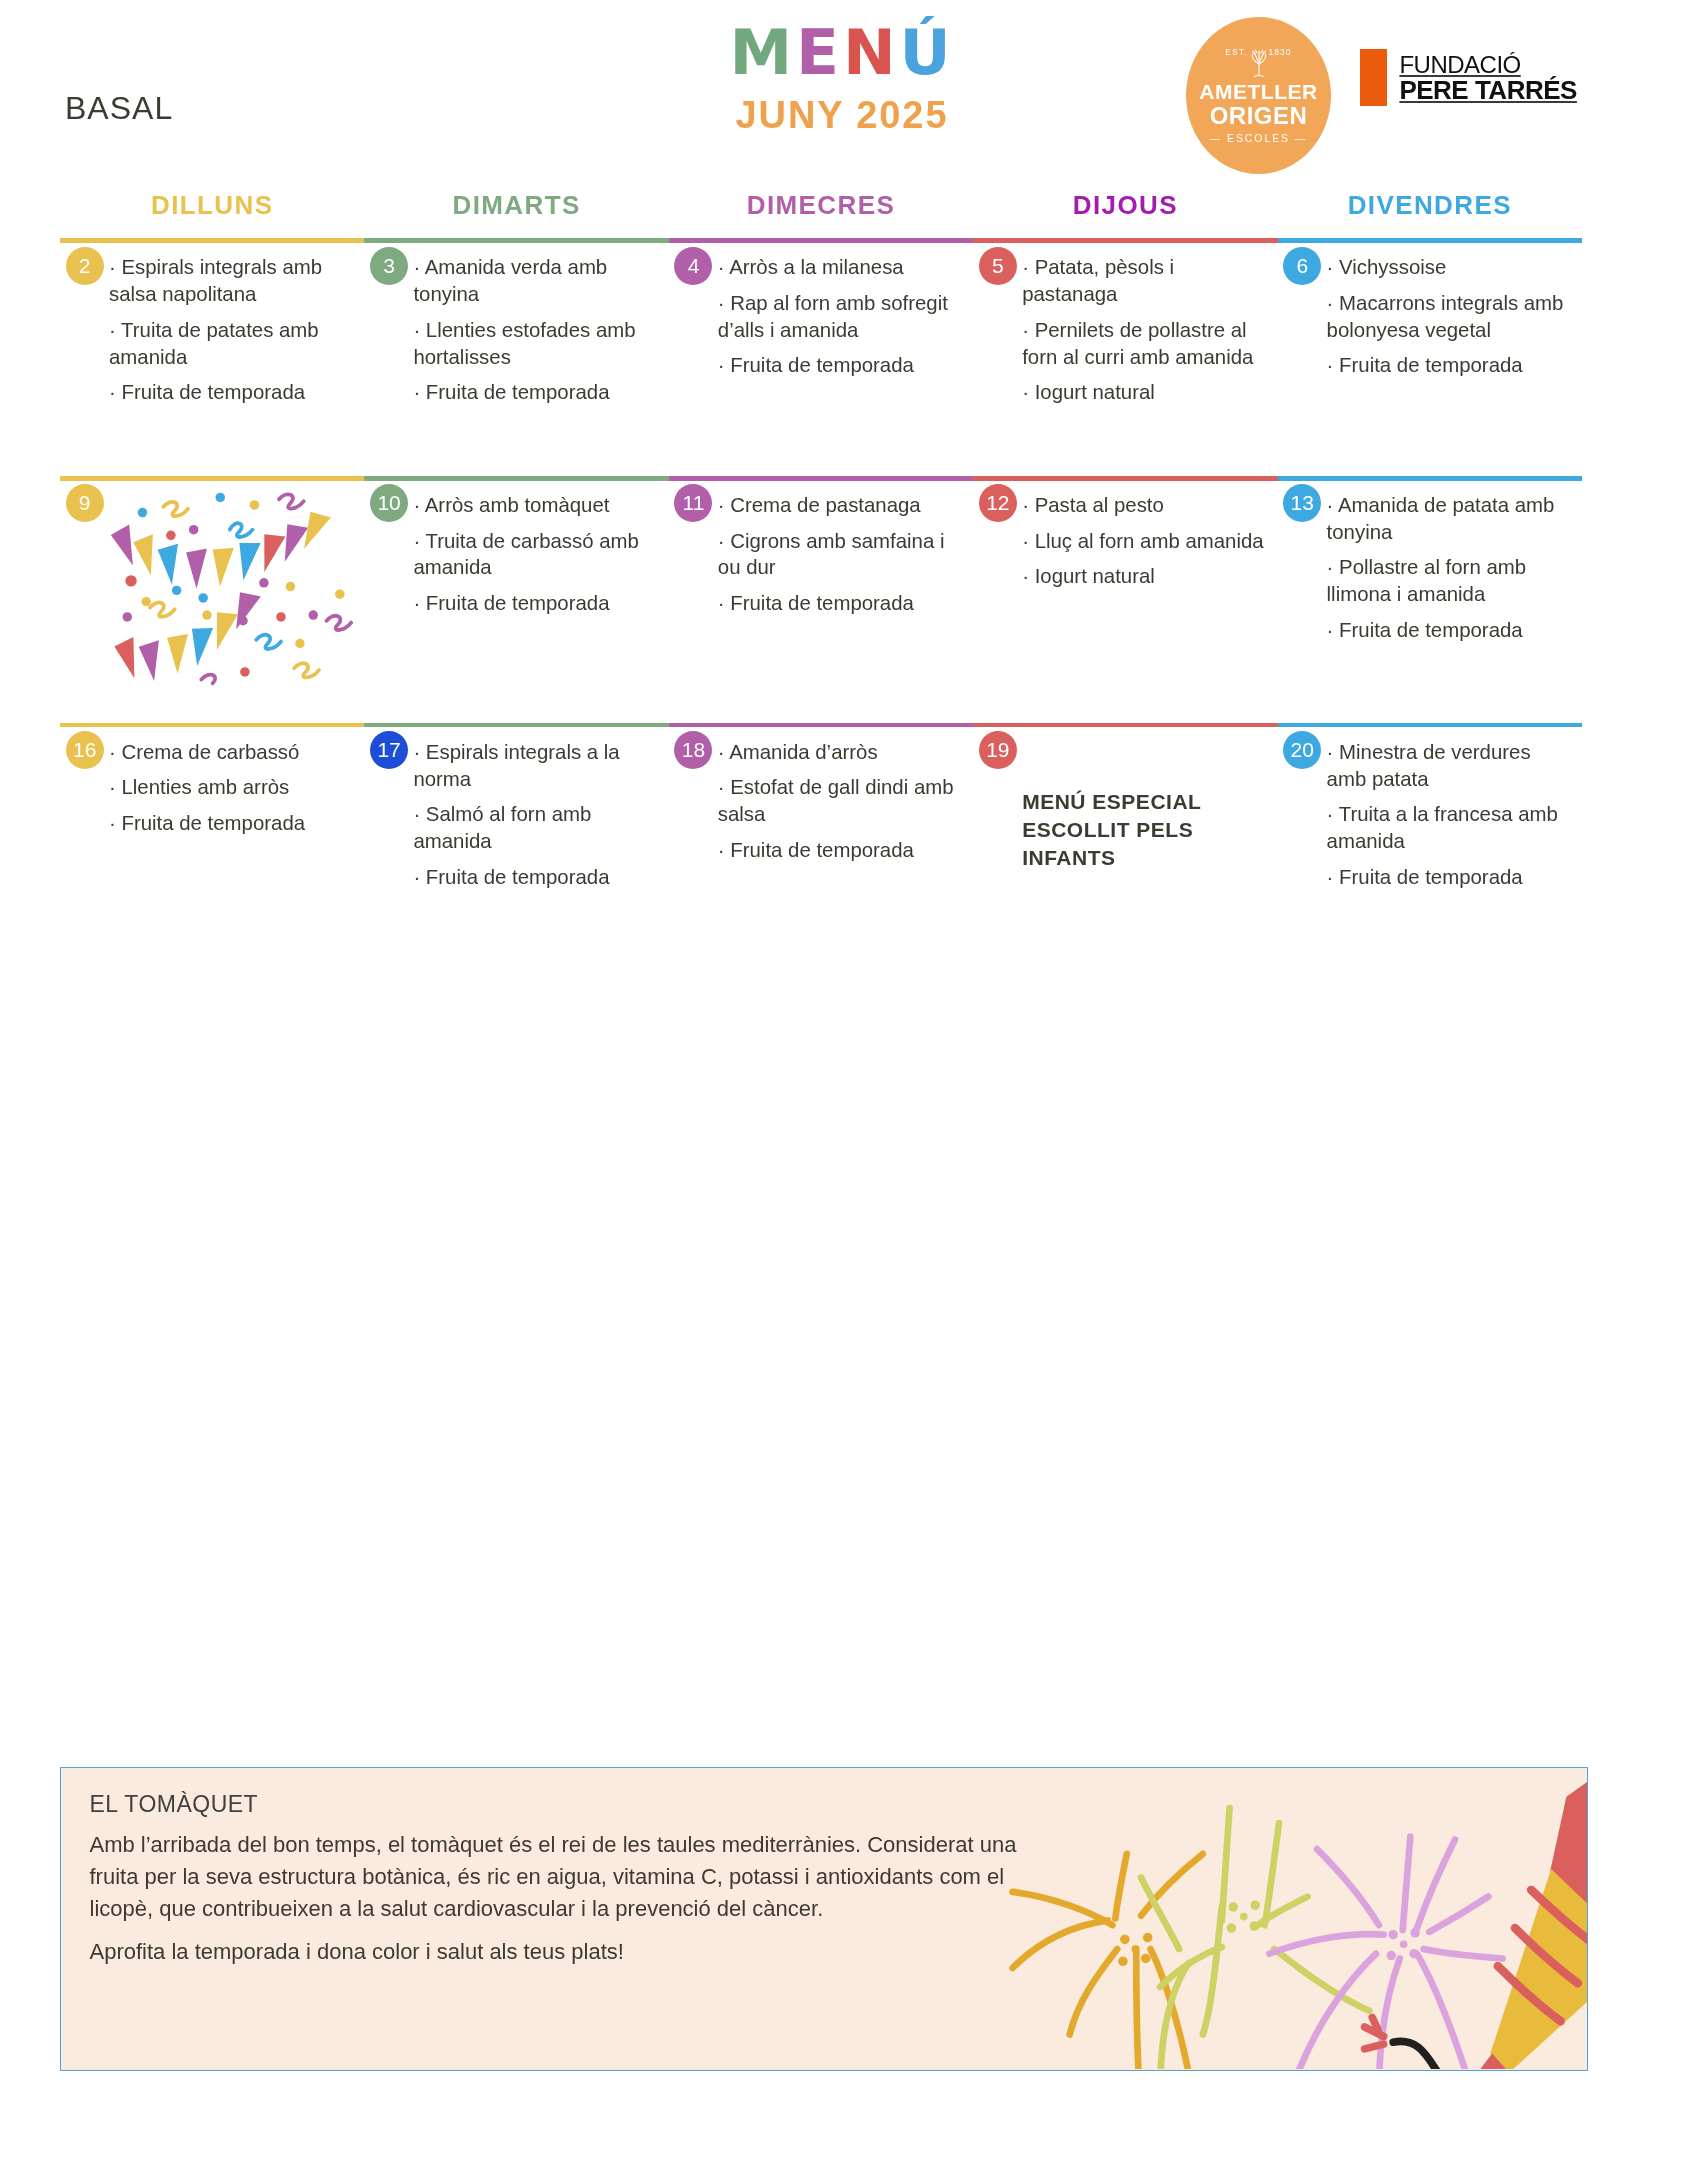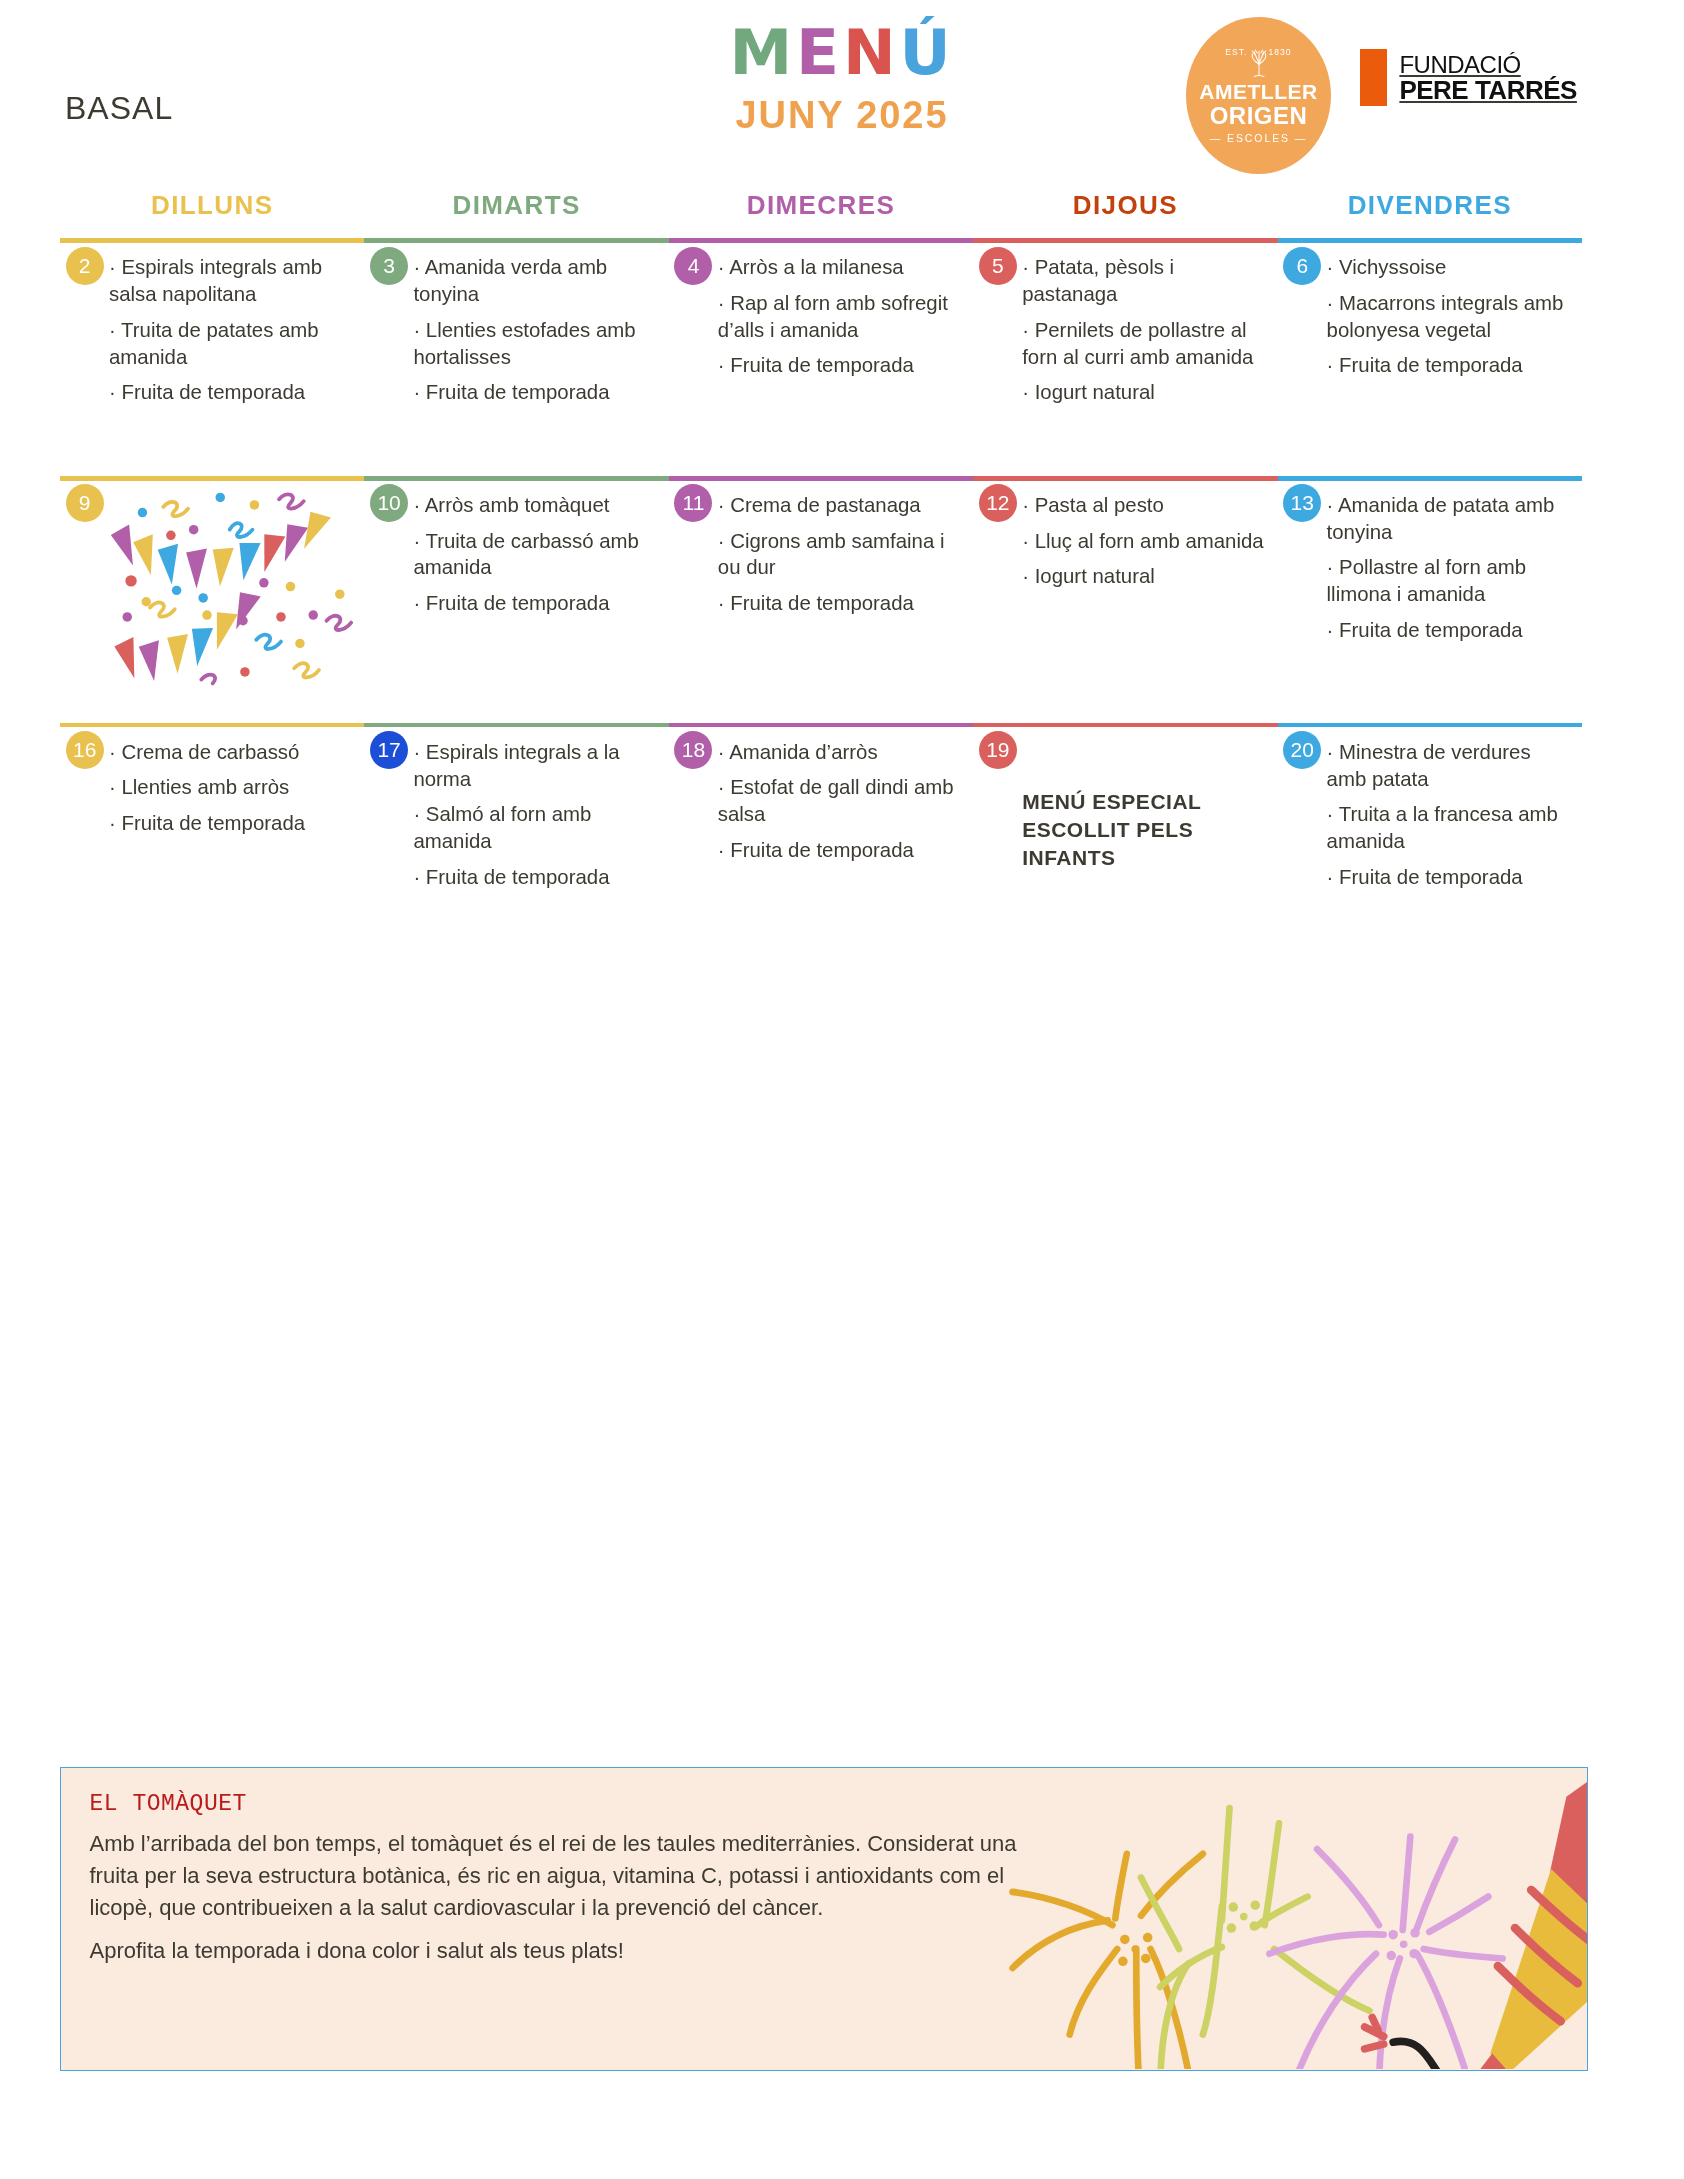--- a/index.html
+++ b/index.html
@@ -105,21 +105,21 @@
   
   .infobox {
     position:absolute; left:60px; top:1767px;
     width:1528px; height:304px;
     background:#fbeade; border:1.9px solid #4ba3dd;
     overflow:hidden;
   }
   .info-inner { position:relative; padding:23px 28.5px; z-index:2; }
   .info-title {
     font-size:23px; letter-spacing:0.5px; margin-bottom:11.4px;
-    color:#b91c1c; font-family:Liberation Mono, monospace;
+    color:#404040; font-family:Liberation Sans, sans-serif;
   }
   .info-p {
     font-size:22px; line-height:1.45; margin:0 0 11.4px 0;
     max-width:980px; color:#3d3a31;
     font-family:"Liberation Sans", sans-serif;
   }
   .fireworks { position:absolute; right:-5.7px; top:0px; width:609px; height:301px; z-index:1; }
 </style>
 </head>
 <body>
@@ -164,21 +164,21 @@
       <div class="pt-l2">PERE TARRÉS</div>
     </div>
   </div>
 </div>
 
 <div class="calendar">
   <div class="dayheads" id="dayheads">
       <div class="dayhead" style="color: rgb(232, 193, 79);">DILLUNS</div>
       <div class="dayhead" style="color: rgb(127, 169, 127);">DIMARTS</div>
       <div class="dayhead" style="color: rgb(176, 95, 168);">DIMECRES</div>
-      <div class="dayhead" style="color: #c2410c;">DIJOUS</div>
+      <div class="dayhead" style="color: #a21caf;">DIJOUS</div>
       <div class="dayhead" style="color: rgb(62, 168, 224);">DIVENDRES</div>
     </div>
   <div id="weeks-container">
       <div class="weekrow wr1">
         <div class="rulebar">
           <div style="background: rgb(232, 193, 79);"></div>
           <div style="background: rgb(127, 169, 127);"></div>
           <div style="background: rgb(176, 95, 168);"></div>
           <div style="background: rgb(217, 96, 92);"></div>
           <div style="background: rgb(62, 168, 224);"></div>

